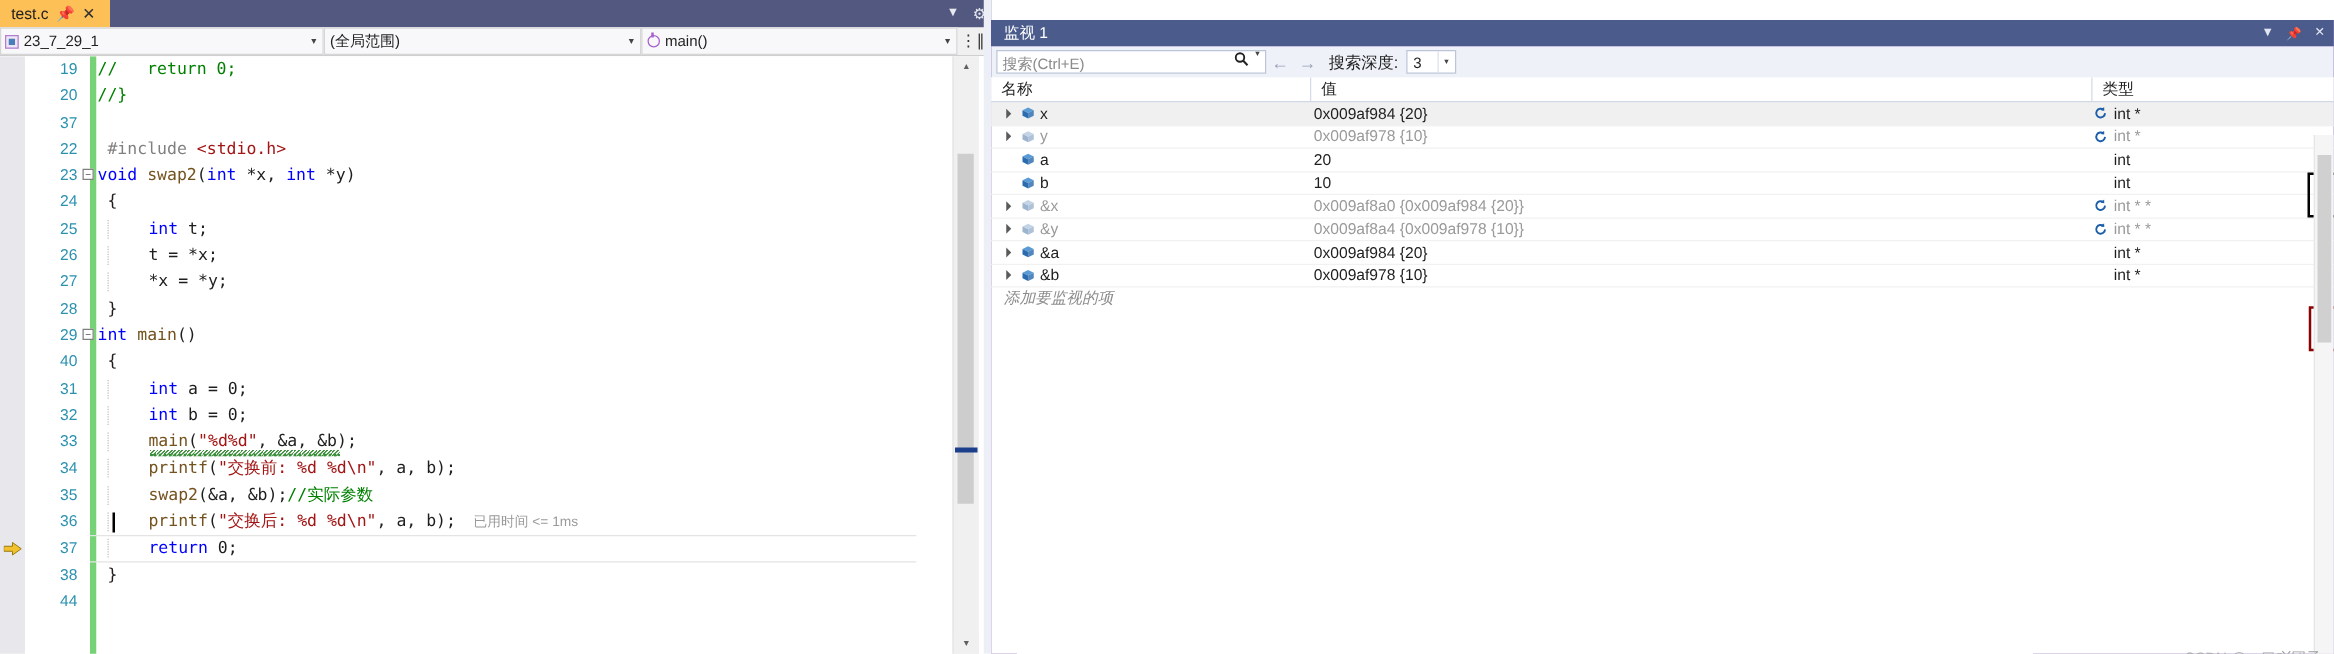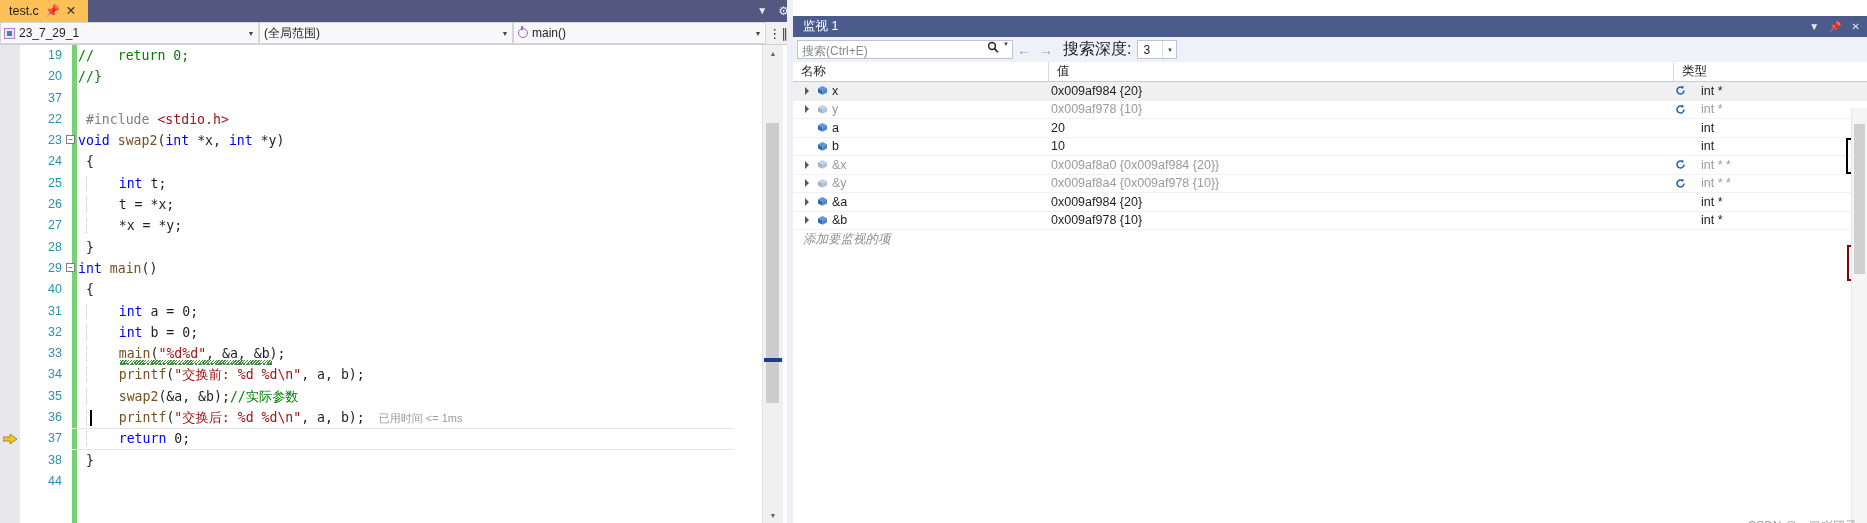--- a/index.html
+++ b/index.html
@@ -138,21 +138,21 @@
     display:flex;align-items:flex-start;box-sizing:border-box;
   }
   .search-wrap input{
     flex:1;border:0;outline:0;background:transparent;height:17px;
     font-family:"Liberation Sans",sans-serif;font-size:12px;color:#1e1e1e;padding-left:4px;
   }
   .search-wrap input::placeholder{color:#8a8a8a;}
   .search-ico{width:20px;display:flex;align-items:center;justify-content:center;}
   .search-ico-arrow{width:9px;font-size:6px;color:#444;}
   .nav-arrow{font-size:14px;color:#9aa3b8;padding:0 4px;}
-  .depth-label{font-size:16px;color:#1e1e1e;margin-left:6px;}
+  .depth-label{font-size:13px;color:#1e1e1e;margin-left:6px;}
   .depth-spin{
     width:40px;height:19px;margin-left:6px;background:#fff;border:1px solid #bcc4d8;
     box-sizing:border-box;display:flex;align-items:center;
   }
   .depth-spin .dv{flex:1;padding-left:5px;font-size:12px;}
   .depth-spin .da{width:13px;border-left:1px solid #dde1ec;height:100%;display:flex;align-items:center;justify-content:center;font-size:6px;color:#444;}
 
   
   #watch-grid{position:absolute;left:0;top:46px;right:0;bottom:0;background:#fff;}
   .grid-head{
@@ -163,42 +163,42 @@
   .gh + .gh{border-left:1px solid #d6dae6;}
   .col-name{width:255px;}
   .col-val{width:625px;}
   .col-type{flex:1;}
 
   .grow{display:flex;height:17.5px;align-items:stretch;border-bottom:1px solid #f1f1f1;font-size:12.5px;}
   .grow.alt{background:#f0f0f0;}
   .gc{box-sizing:border-box;display:flex;align-items:center;overflow:hidden;white-space:nowrap;}
   .gc.name{width:255px;padding-left:10px;gap:4px;}
   .gc.val{width:625px;padding-left:3px;position:relative;}
-  .gc.type{flex:1;padding-left:2px;gap:15px;}
+  .gc.type{flex:1;padding-left:2px;gap:5px;}
   .dim{color:#9a9a9a;}
 
   .expander{
     width:10px;height:10px;display:inline-block;position:relative;flex:0 0 10px;
   }
   .expander.open:before,.expander.closed:before{
     content:"";position:absolute;left:2px;top:1px;
     border-left:4.5px solid #5a5a5a;border-top:4px solid transparent;border-bottom:4px solid transparent;
   }
   .expander.none:before{content:none;}
 
   .cube{
     width:11px;height:11px;flex:0 0 11px;position:relative;display:inline-block;
   }
   .refresh{
     width:11px;height:11px;flex:0 0 11px;color:#1c5fa8;font-size:11px;line-height:11px;
     display:flex;align-items:center;justify-content:center;
   }
 
   .add-row{
-    height:17.5px;display:flex;align-items:flex-end;padding-left:10px;
+    height:17.5px;display:flex;align-items:center;padding-left:10px;
     font-style:italic;color:#8d8d8d;font-size:12.5px;
   }
 
   
   .hl{position:absolute;box-sizing:border-box;pointer-events:none;}
   #hl-black{left:1053px;top:76px;width:76px;height:36px;border:2.5px solid #000;}
   #hl-red{left:1054px;top:183px;width:76px;height:36px;border:2.5px solid #8b0000;}
 
   #watch-vscroll{position:absolute;right:0;top:46px;width:15px;bottom:0;background:#f5f5f5;border-left:1px solid #e6e6e6;}
   #watch-vthumb{position:absolute;left:2px;top:16px;width:11px;height:150px;background:#d0d0d0;}

